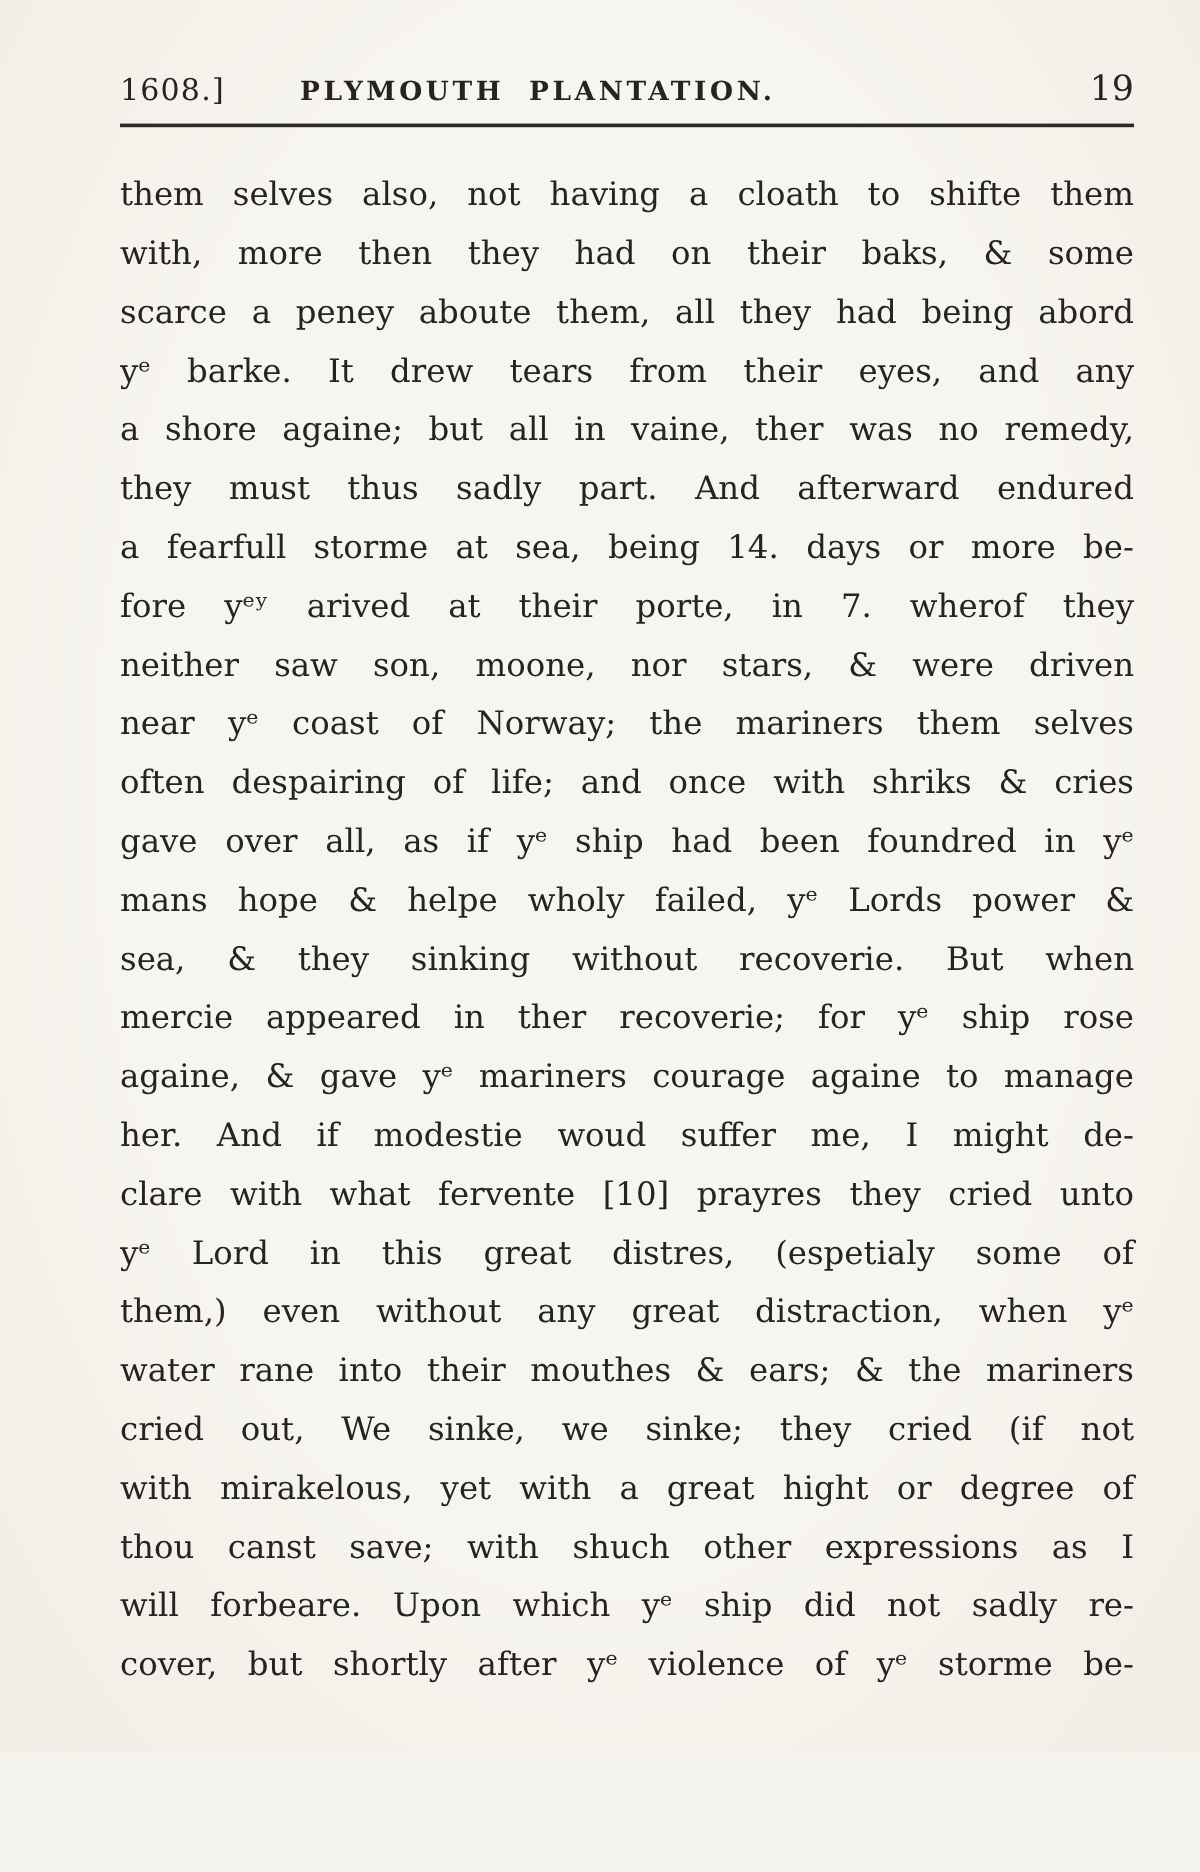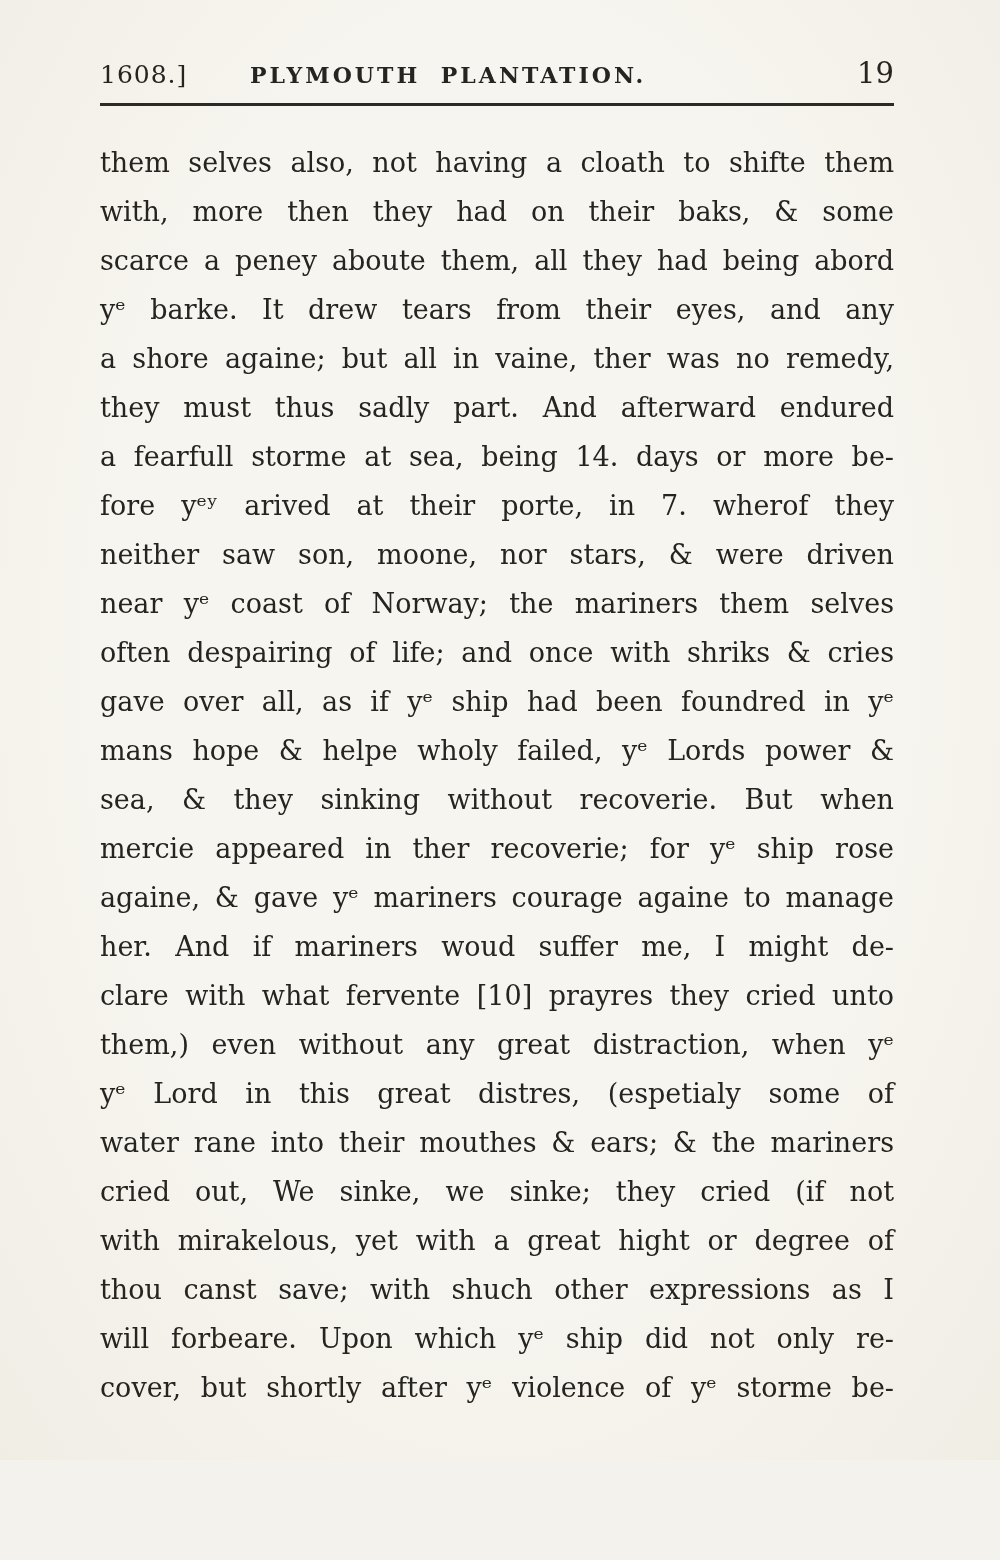--- a/index.html
+++ b/index.html
@@ -10,21 +10,21 @@
       width: 1000px;
       height: 1560px;
       font-family: "DejaVu Serif", "Liberation Serif", serif;
       color: #262420;
       background: #f4f2ec;
     }
     .page {
       width: 1000px;
       height: 1460px;
       box-sizing: border-box;
-      padding: 56px 106px 0 100px;
+      padding: 56px 55px 0 100px;
       background: radial-gradient(ellipse at 50% 45%, #f7f5ef 55%, #efede4 100%);
       overflow: hidden;
     }
     .header {
       display: flex;
       align-items: baseline;
     }
     .header .h-left {
       width: 150px;
       font-size: 25px;
@@ -82,25 +82,25 @@
       <div class="line">a fearfull storme at sea, being 14. days or more be-</div>
       <div class="line">fore yᵉʸ arived at their porte, in 7. wherof they</div>
       <div class="line">neither saw son, moone, nor stars, &amp; were driven</div>
       <div class="line">near yᵉ coast of Norway; the mariners them selves</div>
       <div class="line">often despairing of life; and once with shriks &amp; cries</div>
       <div class="line">gave over all, as if yᵉ ship had been foundred in yᵉ</div>
       <div class="line">mans hope &amp; helpe wholy failed, yᵉ Lords power &amp;</div>
       <div class="line">sea, &amp; they sinking without recoverie. But when</div>
       <div class="line">mercie appeared in ther recoverie; for yᵉ ship rose</div>
       <div class="line">againe, &amp; gave yᵉ mariners courage againe to manage</div>
-      <div class="line">her. And if mariners woud suffer me, I might de-</div>
+      <div class="line">her. And if modestie woud suffer me, I might de-</div>
       <div class="line">clare with what fervente [10] prayres they cried unto</div>
+      <div class="line">yᵉ Lord in this great distres, (espetialy some of</div>
       <div class="line">them,) even without any great distraction, when yᵉ</div>
-      <div class="line">yᵉ Lord in this great distres, (espetialy some of</div>
       <div class="line">water rane into their mouthes &amp; ears; &amp; the mariners</div>
       <div class="line">cried out, We sinke, we sinke; they cried (if not</div>
       <div class="line">with mirakelous, yet with a great hight or degree of</div>
       <div class="line">thou canst save; with shuch other expressions as I</div>
-      <div class="line">will forbeare. Upon which yᵉ ship did not only re-</div>
+      <div class="line">will forbeare. Upon which yᵉ ship did not sadly re-</div>
       <div class="line">cover, but shortly after yᵉ violence of yᵉ storme be-</div>
     </div>
 
 </div>
 
 </body></html>

